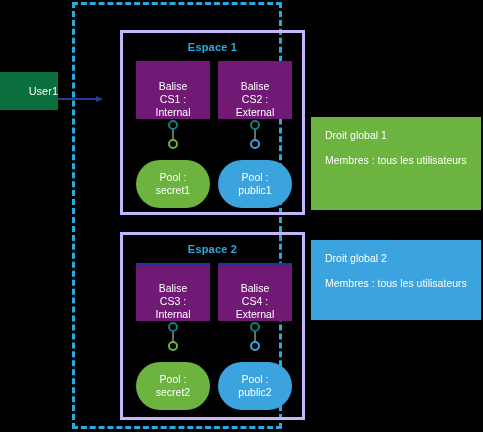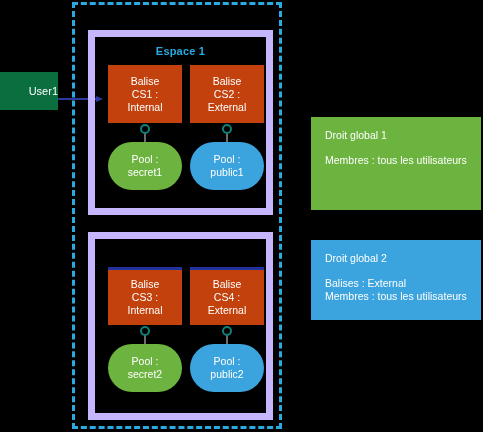--- a/index.html
+++ b/index.html
@@ -46,22 +46,23 @@
   
   #user-arrow {
     left: 58px;
     top: 88px;
     width: 45px;
     height: 6px;
   }
 
   
   .espace-box {
-    border: 7px solid #c4b5fd;
+    border: 3px solid #c4b5fd;
     background: transparent;
+    margin-left: 32px;
   }
   #espace-1 { left: 88px; top: 30px; width: 185px; height: 185px; }
   #espace-2 { left: 88px; top: 232px; width: 185px; height: 188px; }
 
   .espace-title {
     position: absolute;
     left: 0;
     top: 8px;
     width: 100%;
     text-align: center;
@@ -79,30 +80,30 @@
     flex-direction: column;
     align-items: center;
     justify-content: center;
     font-size: 10.5px;
     line-height: 13px;
     color: #ffffff;
     text-align: center;
   }
   .card .line { display: block; }
 
-  .balise { background: #c2410c; }
+  .balise { background: #701a75; justify-content: flex-end; }
   .balise.selected { border-top: 3px solid #2233a0; }
   .pool-secret { background: #6cb33f; }
   .pool-public { background: #3ba3dd; }
 
   
   .col-left  { left: 13px;  width: 74px; }
   .col-right { left: 95px;  width: 74px; }
   .row-balise { top: 28px; height: 58px; }
-  .row-pool   { top: 105px; height: 48px; border-radius: 28px; }
+  .row-pool   { top: 127px; height: 48px; border-radius: 28px; }
 
   
   .connector {
     position: absolute;
     width: 16px;
     height: 32px;
   }
 
   
   .right-panel {
@@ -174,20 +175,21 @@
     <span class="line">secret1</span>
   </div>
 
   <div class="card pool-public col-right row-pool">
     <span class="line">Pool :</span>
     <span class="line">public1</span>
   </div>
 </div>
 
 <div class="abs espace-box" id="espace-2">
+  <div class="espace-title">Espace 2</div>
 
   <div class="card balise selected col-left row-balise">
     <span class="line">Balise</span>
     <span class="line">CS3 :</span>
     <span class="line">Internal</span>
   </div>
 
   <div class="card balise selected col-right row-balise">
     <span class="line">Balise</span>
     <span class="line">CS4 :</span>
@@ -221,15 +223,14 @@
   </div>
 </div>
 
 <div class="abs right-panel" id="droit-global-1">
   <div class="panel-title">Droit global 1</div>
   <span class="panel-line">Membres : tous les utilisateurs</span>
 </div>
 
 <div class="abs right-panel" id="droit-global-2">
   <div class="panel-title">Droit global 2</div>
-  <span class="panel-line">Balises : External</span>
   <span class="panel-line">Membres : tous les utilisateurs</span>
 </div>
 
 </body></html>

